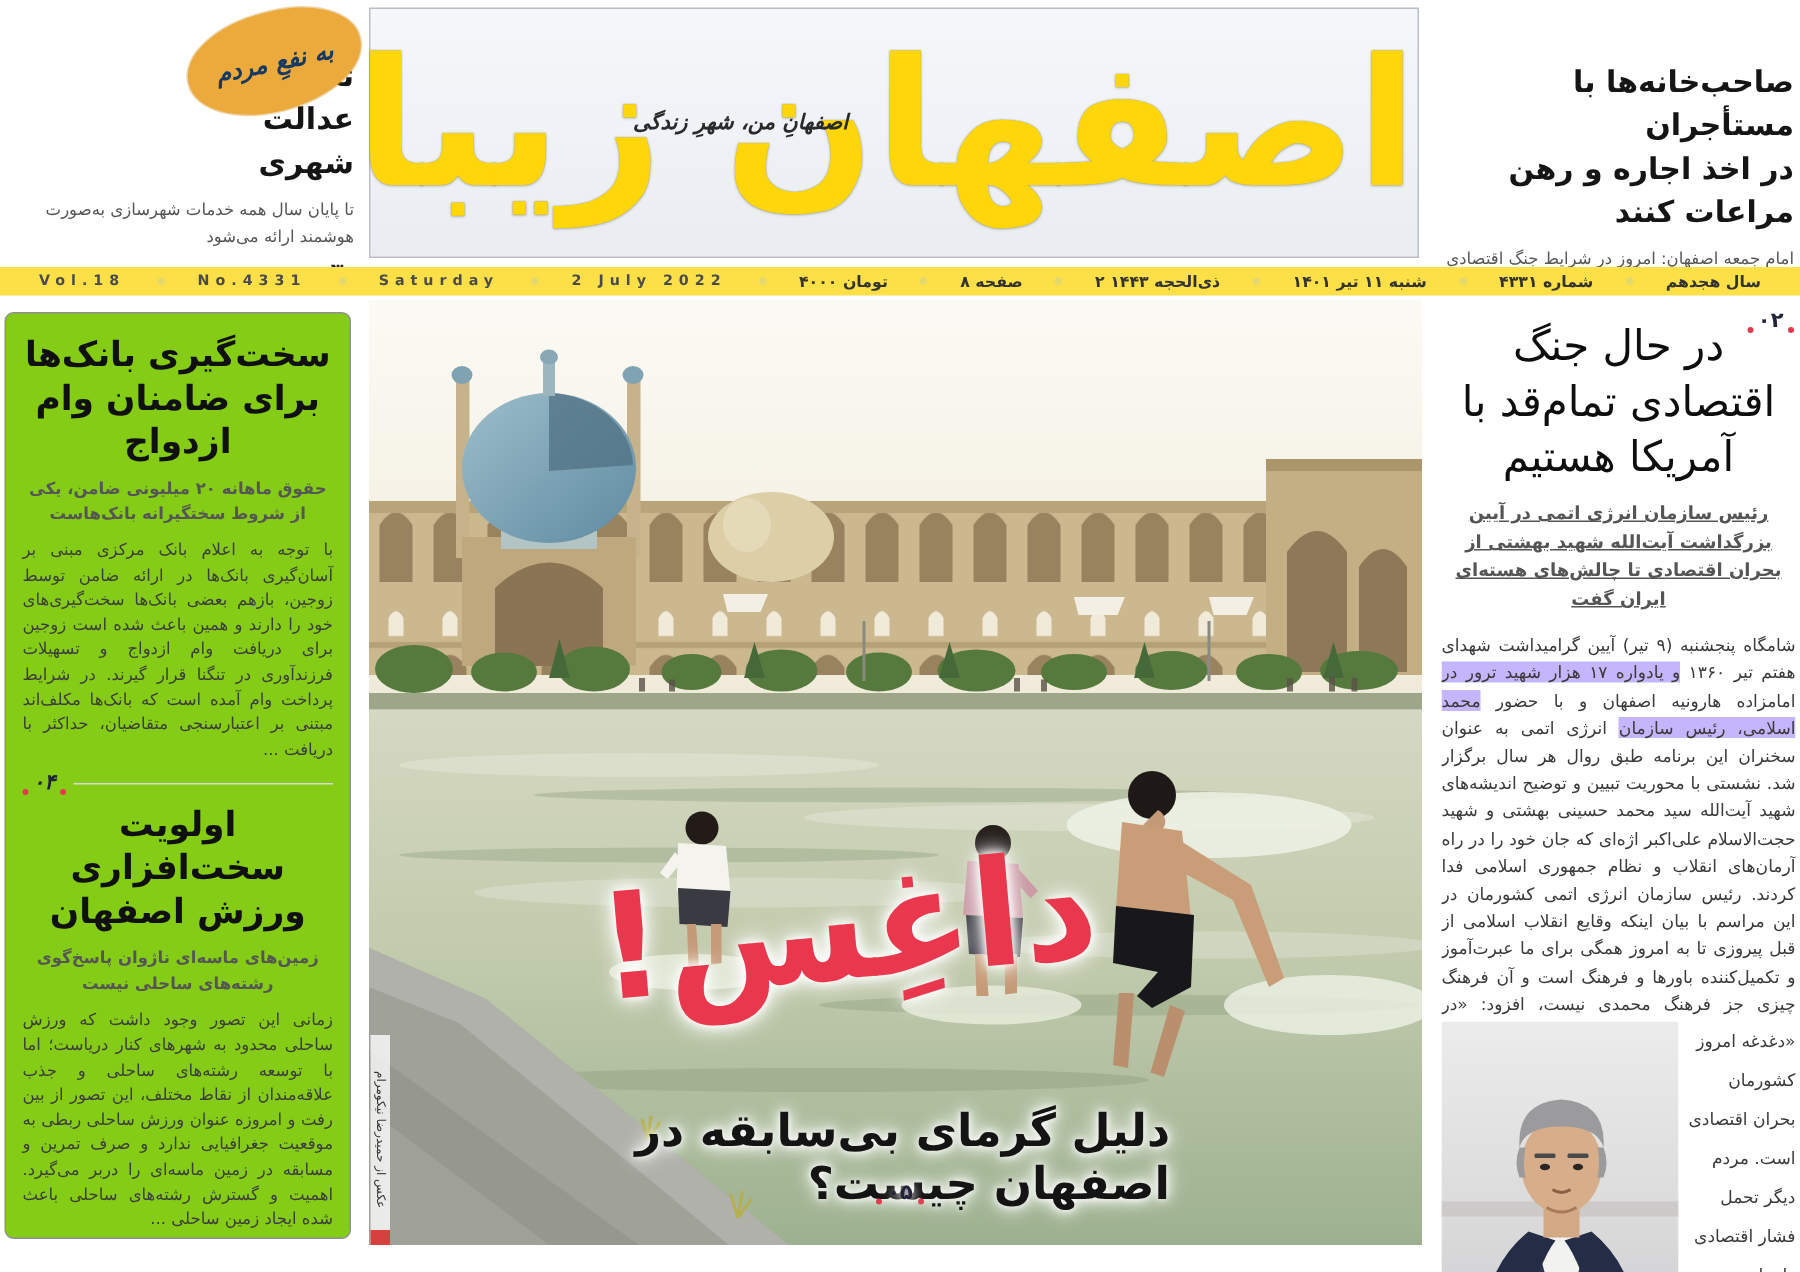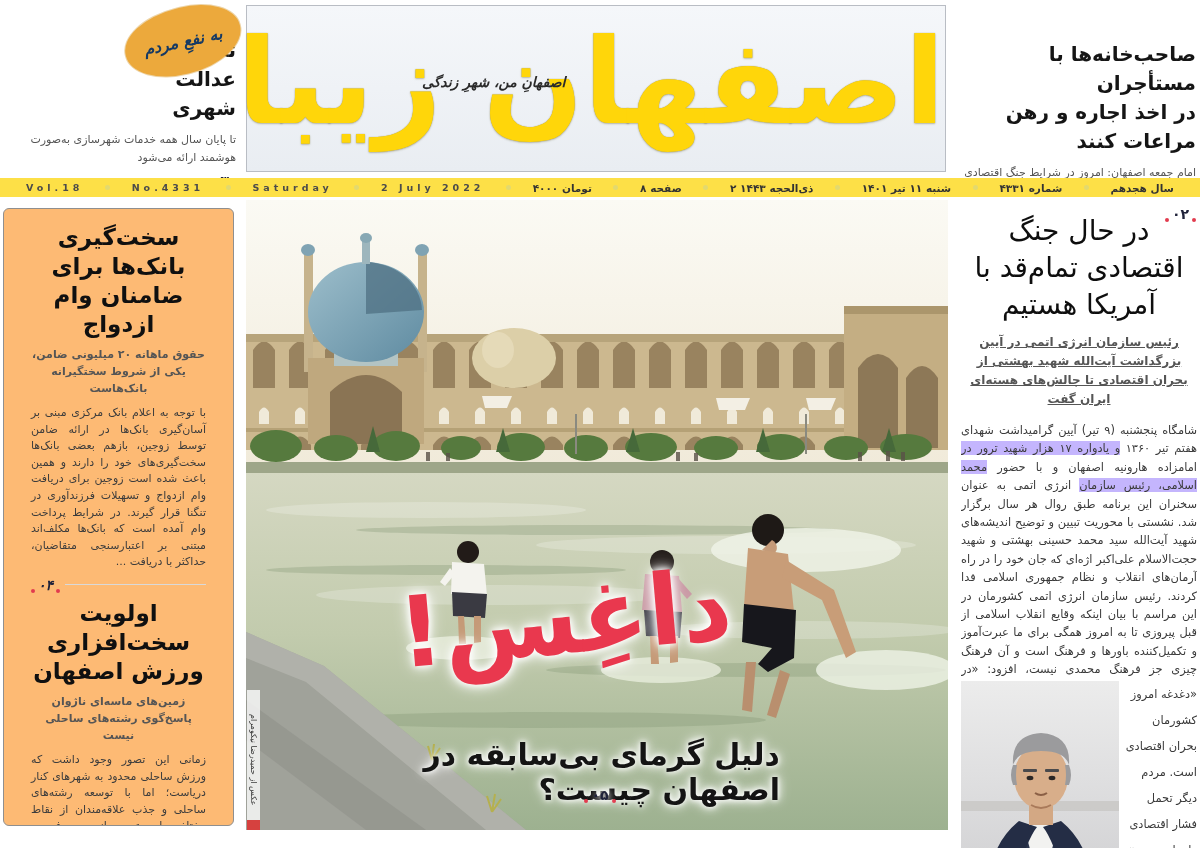--- a/index.html
+++ b/index.html
@@ -31,21 +31,21 @@
   .masthead-tagline{position:absolute;left:175px;top:68px;font-size:14px;font-weight:bold;color:#2a2a2a;
             font-style:italic;}
   
   .infobar{left:0;top:178px;width:1200px;height:19px;background:#fde047;display:flex;direction:ltr;
            align-items:center;justify-content:space-between;padding:0 26px;box-sizing:border-box;}
   .infobar .latin{font-size:9.5px;color:#4b4b4b;letter-spacing:4px;font-weight:bold;}
   .infobar .fa-item{font-size:10.5px;color:#333;font-weight:bold;}
   .ydot{width:5px;height:5px;border-radius:50%;background:#e3d96e;display:inline-block;}
   
   .leftbox{left:3px;top:208px;width:231px;height:618px;border:1px solid #8f8f8f;border-radius:6px;
-           box-sizing:border-box;padding:10px 27px 6px;overflow:hidden;background:#fdba74;}
+           box-sizing:border-box;padding:10px 11px 6px;overflow:hidden;background:#84cc16;}
   .art-headline{font-size:23px;font-weight:800;color:#101010;text-align:center;line-height:29px;margin:4px 0 7px;}
   .art-sub{font-size:11px;font-weight:bold;color:#555;text-align:center;line-height:17px;margin:0 0 8px;}
   .art-body{font-size:11px;color:#3c3c3c;text-align:justify;line-height:16.6px;margin:0 0 6px;}
   .pgrow{display:flex;align-items:center;gap:5px;margin:4px 0 6px;font-style:italic;}
   .pgrow .rule{flex:1;height:1px;background:#d9d9d9;}
   
   .photo{left:246px;top:200px;width:702px;height:630px;overflow:hidden;}
   .overlay-title{left:350px;top:562px;width:430px;text-align:center;font-size:98px;font-weight:800;
         color:#e9384e;transform:rotate(-5deg);
         text-shadow:0 0 6px #fff,0 0 12px #fff,0 0 18px rgba(255,255,255,.9);}

